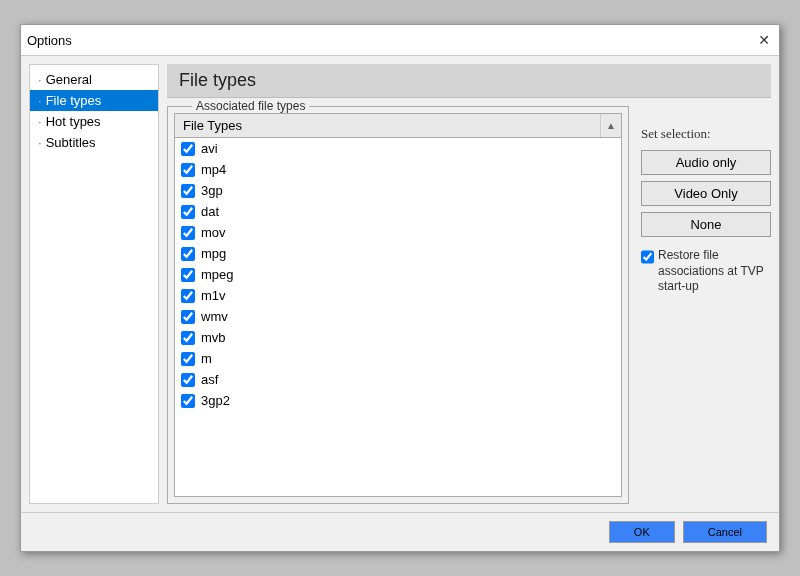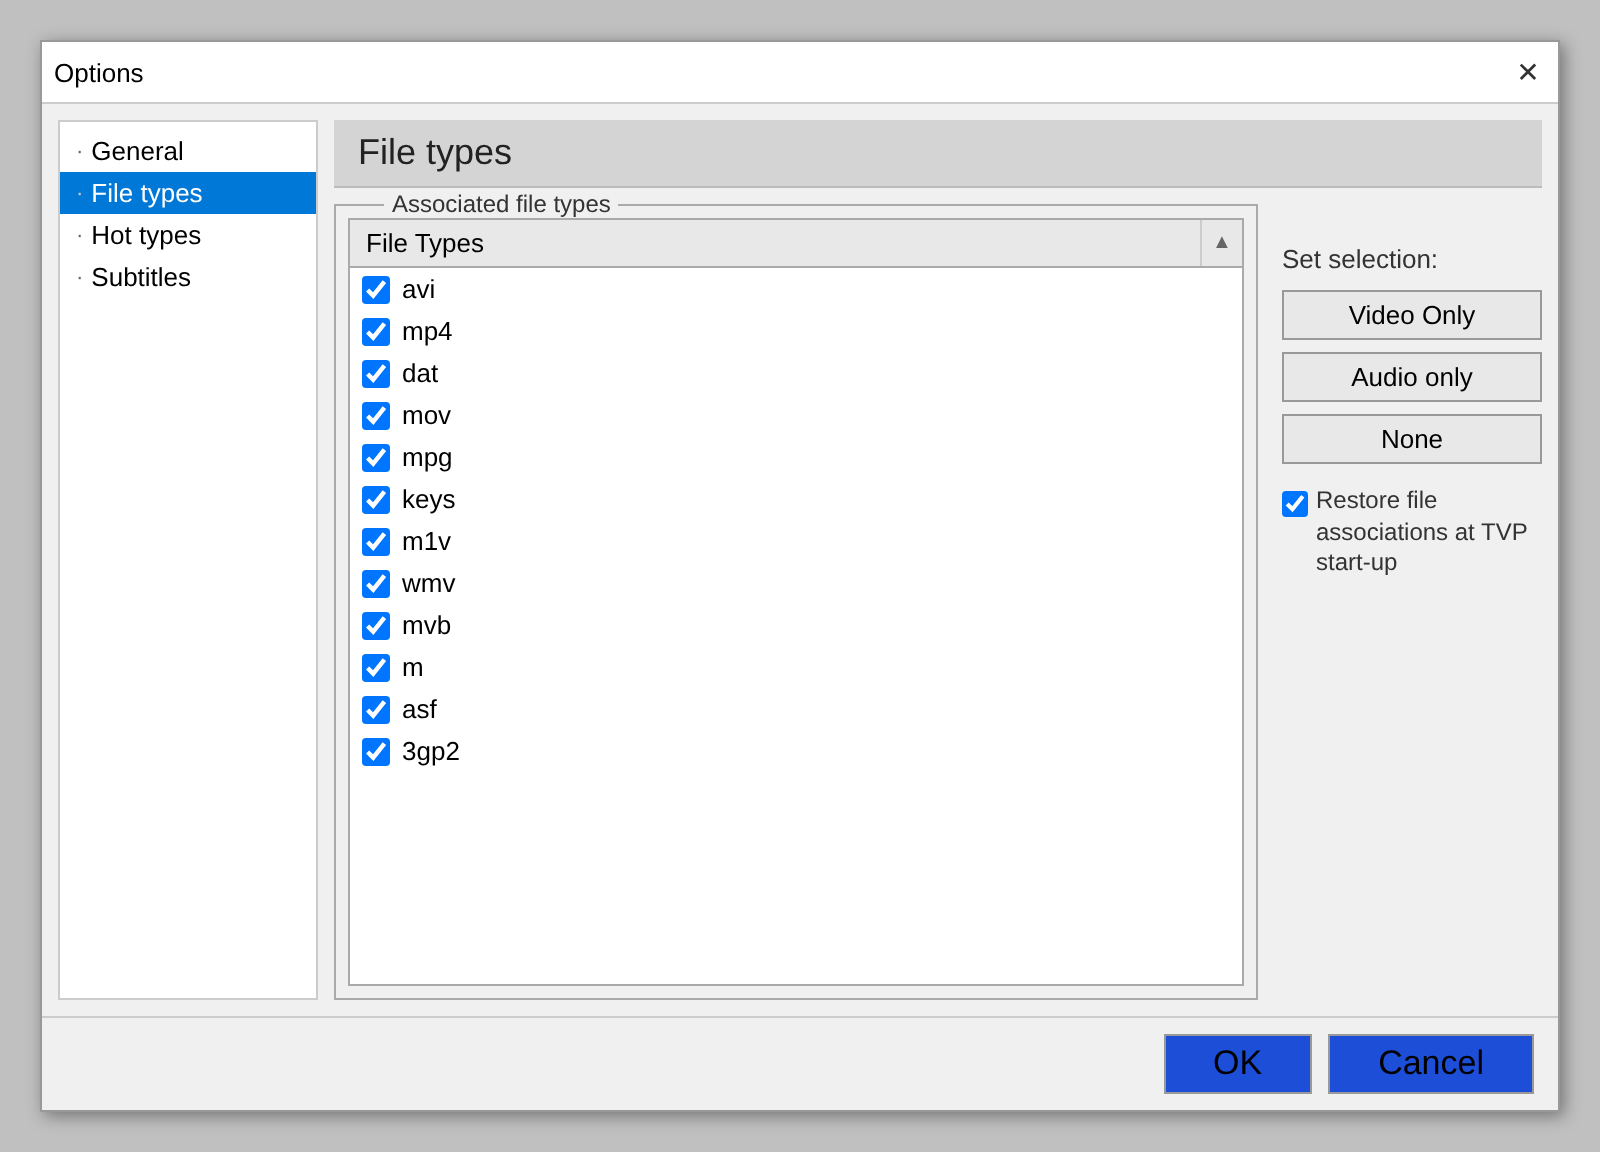--- a/index.html
+++ b/index.html
@@ -151,20 +151,21 @@
       width: 130px;
       display: flex;
       flex-direction: column;
       gap: 6px;
       padding-top: 20px;
     }
     .set-selection-label {
       font-size: 13px;
       color: #333;
       margin-bottom: 2px;
+      font-family: Liberation Serif, serif;
     }
     .selection-btn {
       width: 100%;
       padding: 4px 8px;
       background: #e8e8e8;
       border: 1px solid #999;
       cursor: pointer;
       font-size: 13px;
       text-align: center;
     }
@@ -187,24 +188,24 @@
     .dialog-footer {
       display: flex;
       justify-content: flex-end;
       padding: 8px 12px;
       gap: 8px;
       border-top: 1px solid #ccc;
       background: #f0f0f0;
     }
     .footer-btn {
       padding: 4px 24px;
-      background: #1d4ed8;
+      background: #3b82f6;
       border: 1px solid #999;
       cursor: pointer;
-      font-size: 17px;
+      font-size: 11px;
     }
     ::-webkit-scrollbar {
       width: 16px;
     }
     ::-webkit-scrollbar-track {
       background: #f0f0f0;
       border-left: 1px solid #ccc;
     }
     ::-webkit-scrollbar-thumb {
       background: #c0c0c0;
@@ -253,33 +254,37 @@
           <div class="file-list-item">
                 <input type="checkbox" checked="" style="">
                 <span>avi</span>
               </div>
               <div class="file-list-item">
                 <input type="checkbox" checked="" style="">
                 <span>mp4</span>
               </div>
               <div class="file-list-item">
                 <input type="checkbox" checked="" style="">
+                <span>3gp</span>
+              </div>
+              <div class="file-list-item">
+                <input type="checkbox" checked="" style="">
                 <span>dat</span>
               </div>
               <div class="file-list-item">
                 <input type="checkbox" checked="" style="">
                 <span>mov</span>
               </div>
               <div class="file-list-item">
                 <input type="checkbox" checked="" style="">
                 <span>mpg</span>
               </div>
               <div class="file-list-item">
                 <input type="checkbox" checked="" style="">
-                <span>keys</span>
+                <span>mpeg</span>
               </div>
               <div class="file-list-item">
                 <input type="checkbox" checked="" style="">
                 <span>m1v</span>
               </div>
               <div class="file-list-item">
                 <input type="checkbox" checked="" style="">
                 <span>wmv</span>
               </div>
               <div class="file-list-item">
@@ -296,22 +301,22 @@
               </div>
               <div class="file-list-item">
                 <input type="checkbox" checked="" style="">
                 <span>3gp2</span>
               </div>
             </div>
         </div>
         <div class="right-panel">
           <div class="set-selection-label">Set selection:</div>
 
+            <button class="selection-btn">Audio only</button>
             <button class="selection-btn">Video Only</button>
-            <button class="selection-btn">Audio only</button>
             <button class="selection-btn">None</button>
             <div class="restore-section">
             <input type="checkbox" checked="" style="">
             <span class="restore-label">Restore file associations at TVP start-up</span>
           </div>
         </div>
       </div>
     </div>
   </div>
   <div class="dialog-footer">

